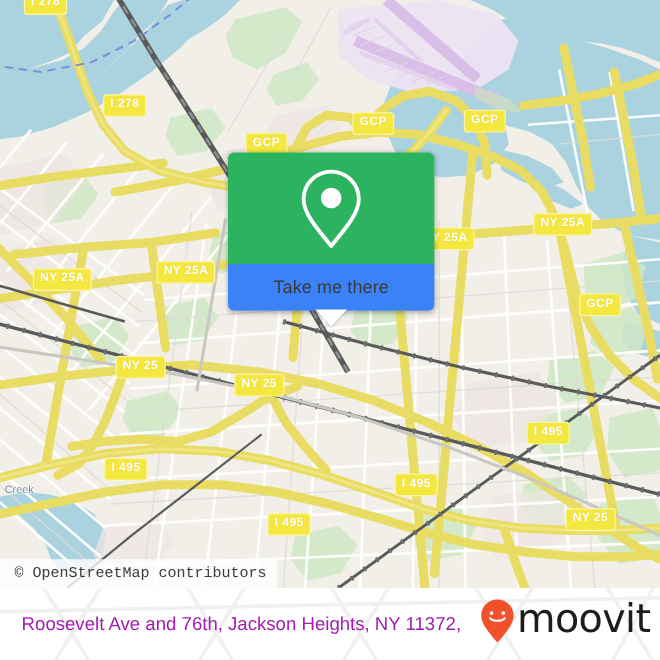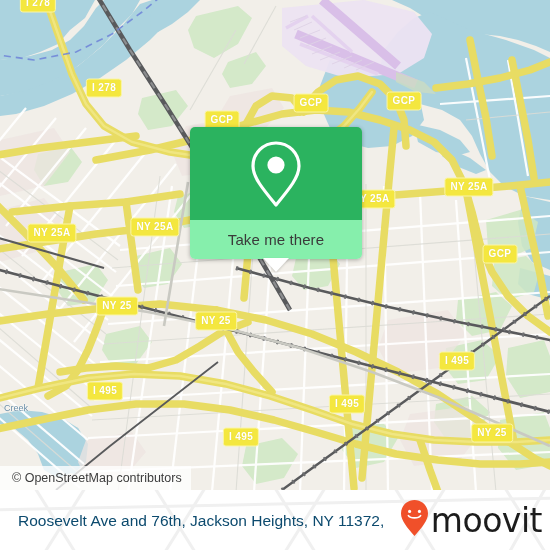--- a/index.html
+++ b/index.html
@@ -77,21 +77,21 @@
   #popup-green {
     background: #2bb35f;
     height: 93px;
     border-radius: 5px 5px 0 0;
     display: flex;
     align-items: center;
     justify-content: center;
   }
   #popup-green svg { display:block; }
   #popup-white {
-    background: #86efac;
+    background: #3b82f6;
     border-radius: 0 0 5px 5px;
     height: 39px;
     display: flex;
     align-items: center;
     justify-content: center;
     position: relative;
     text-align: right;
   }
   #popup-label {
     color: #3a3a3a;
@@ -116,21 +116,21 @@
     position: absolute;
     left: 0;
     top: 466px;
     height: 24px;
     display: flex;
     align-items: center;
     padding: 0 9px 0 12px;
     background: rgba(255,255,255,0.78);
     color: #3c3c3c;
     font-size: 12.5px;
-    font-family: Liberation Sans, sans-serif;
+    font-family: Liberation Mono, monospace;
     z-index: 50;
     white-space: nowrap;
   }
 
   
   #footer {
     position: absolute;
     left: 0;
     top: 490px;
     width: 550px;
@@ -147,33 +147,32 @@
   #footer-inner {
     position: relative;
     width: 550px;
     height: 60px;
     display: flex;
     align-items: center;
     box-sizing: border-box;
     padding: 0 8px 0 18px;
   }
   #footer-address {
-    color: #0c4a6e;
+    color: #a21caf;
     font-size: 15.5px;
     line-height: 21px;
     font-family: "Liberation Sans", sans-serif;
     max-width: 410px;
   }
   #brand {
     position: absolute;
     right: 8px;
     top: 50%;
     transform: translateY(-50%);
     display: flex;
-    align-items: center;
     gap: 2px;
   }
   #brand-word {
     color: #1c1c1c;
     font-size: 33px;
     line-height: 33px;
     font-family: "DejaVu Sans", sans-serif;
     letter-spacing: -0.5px;
     font-weight: 400;
   }

